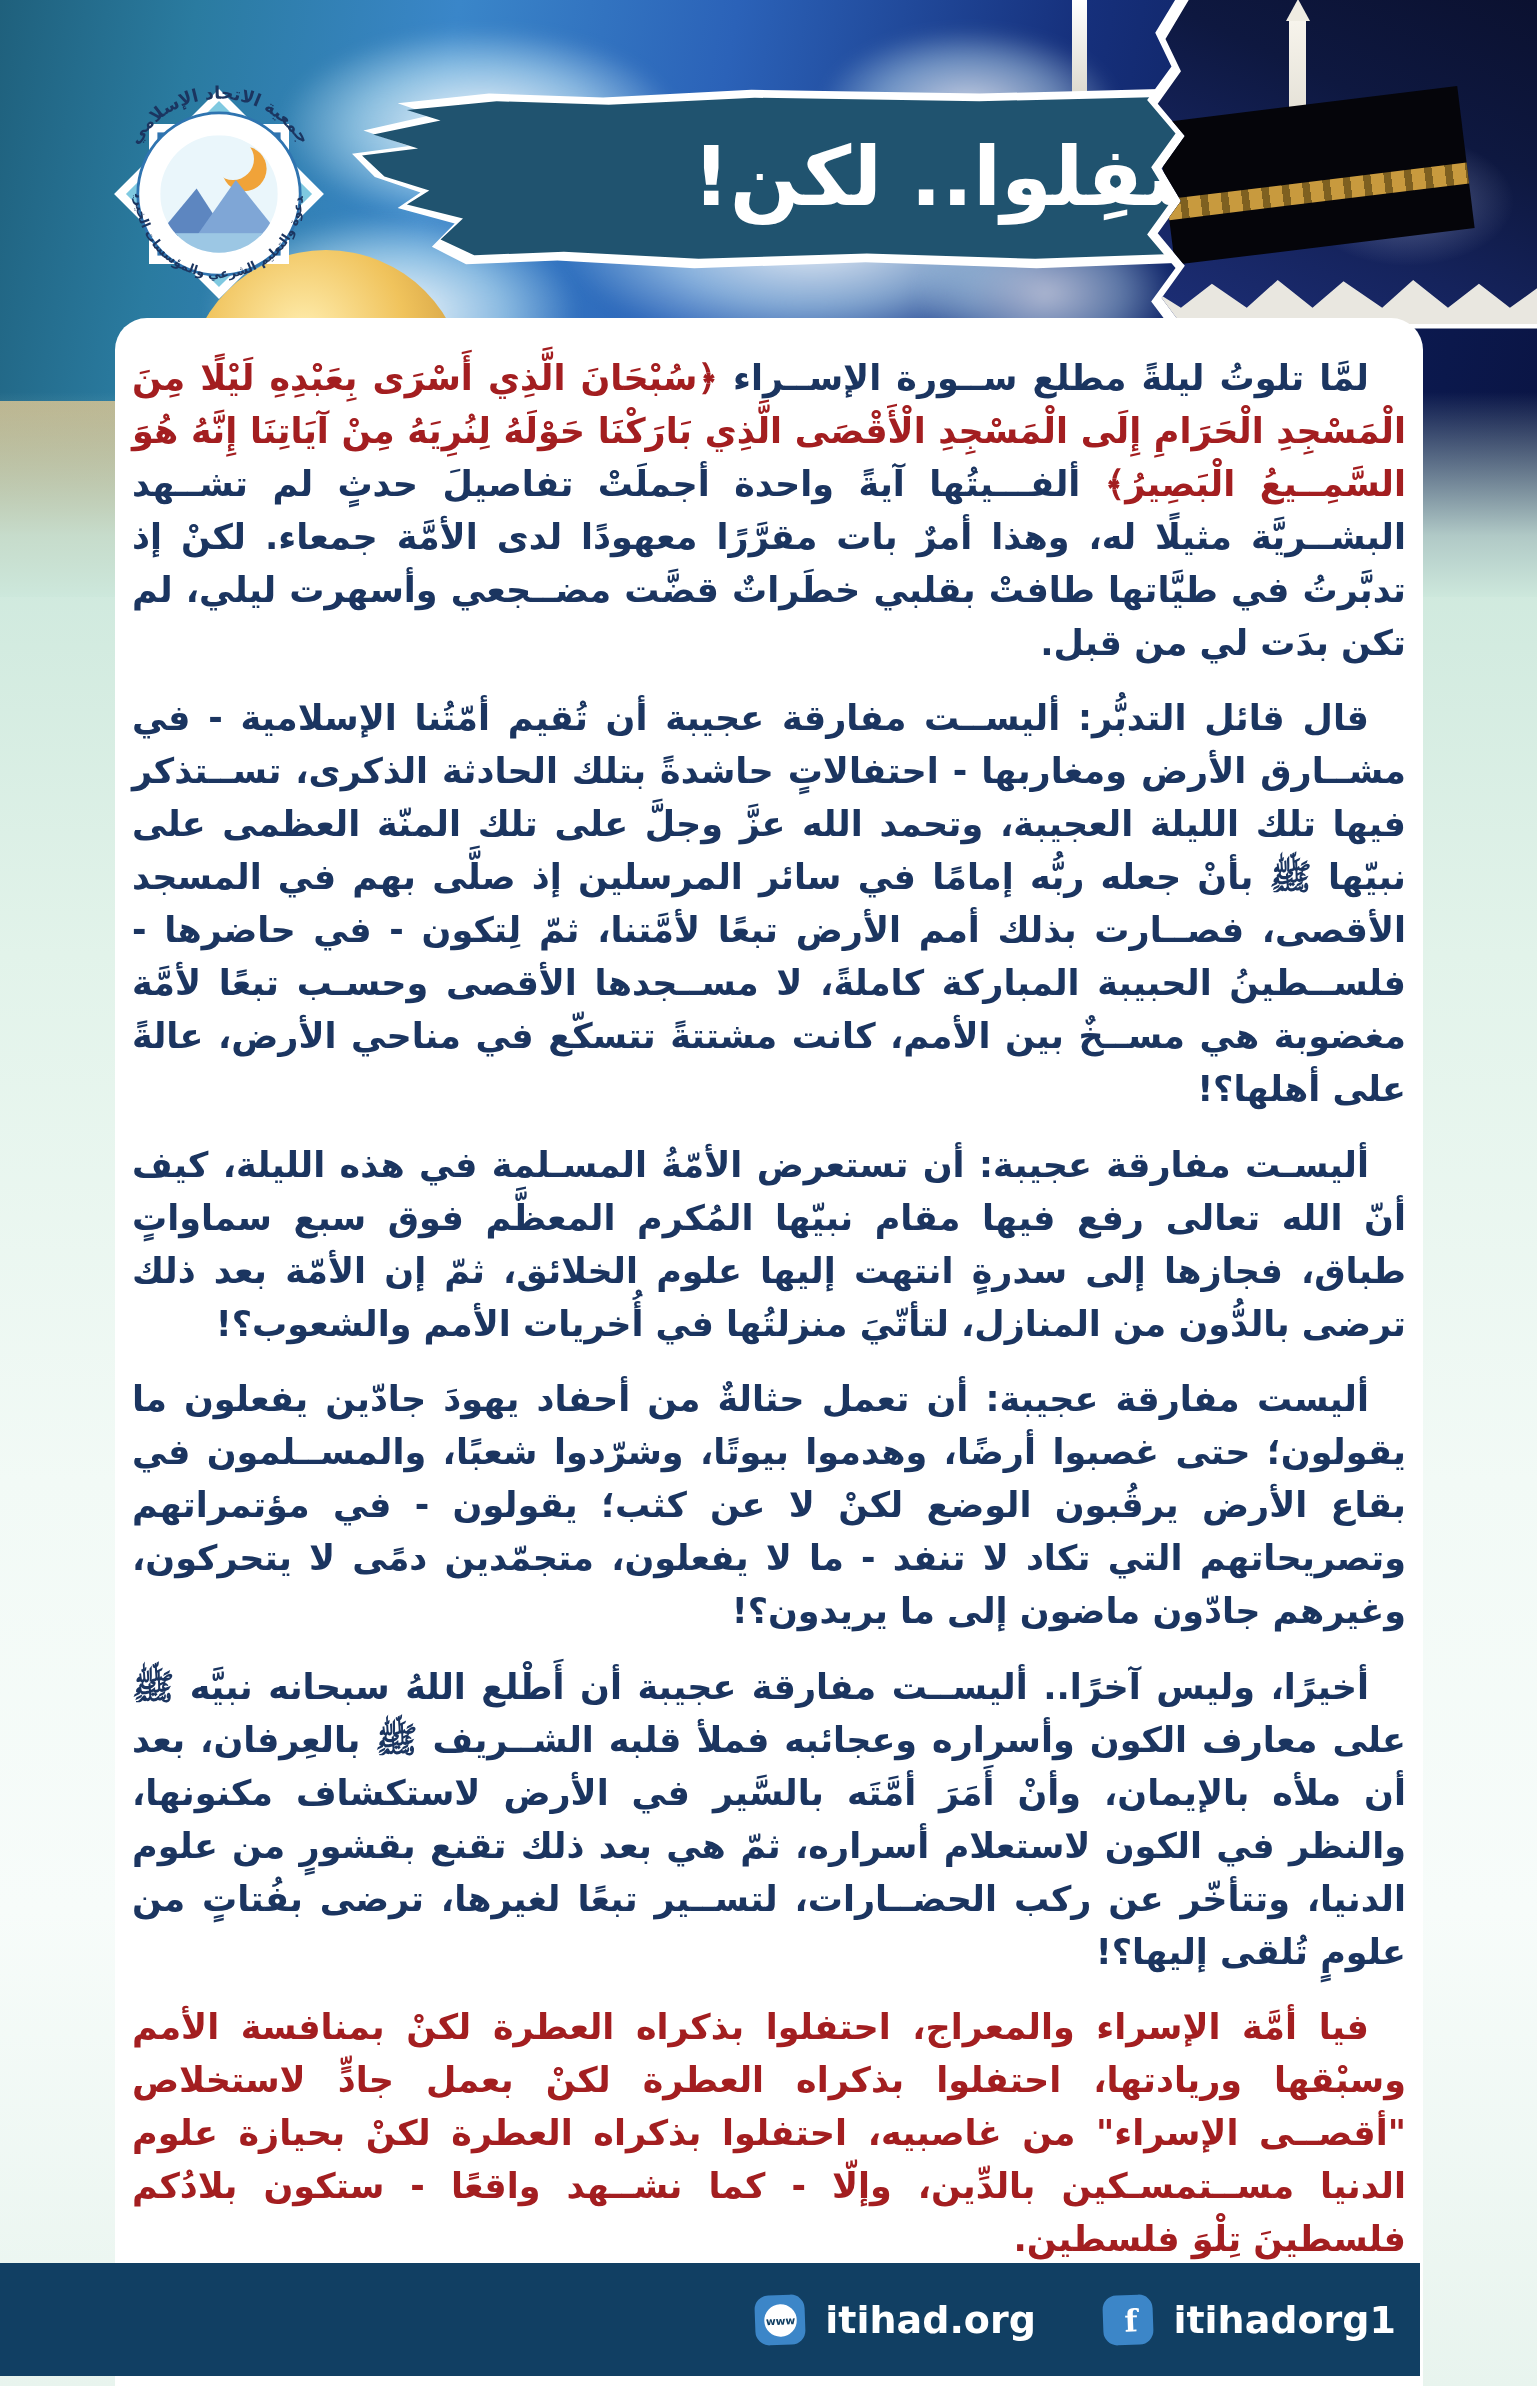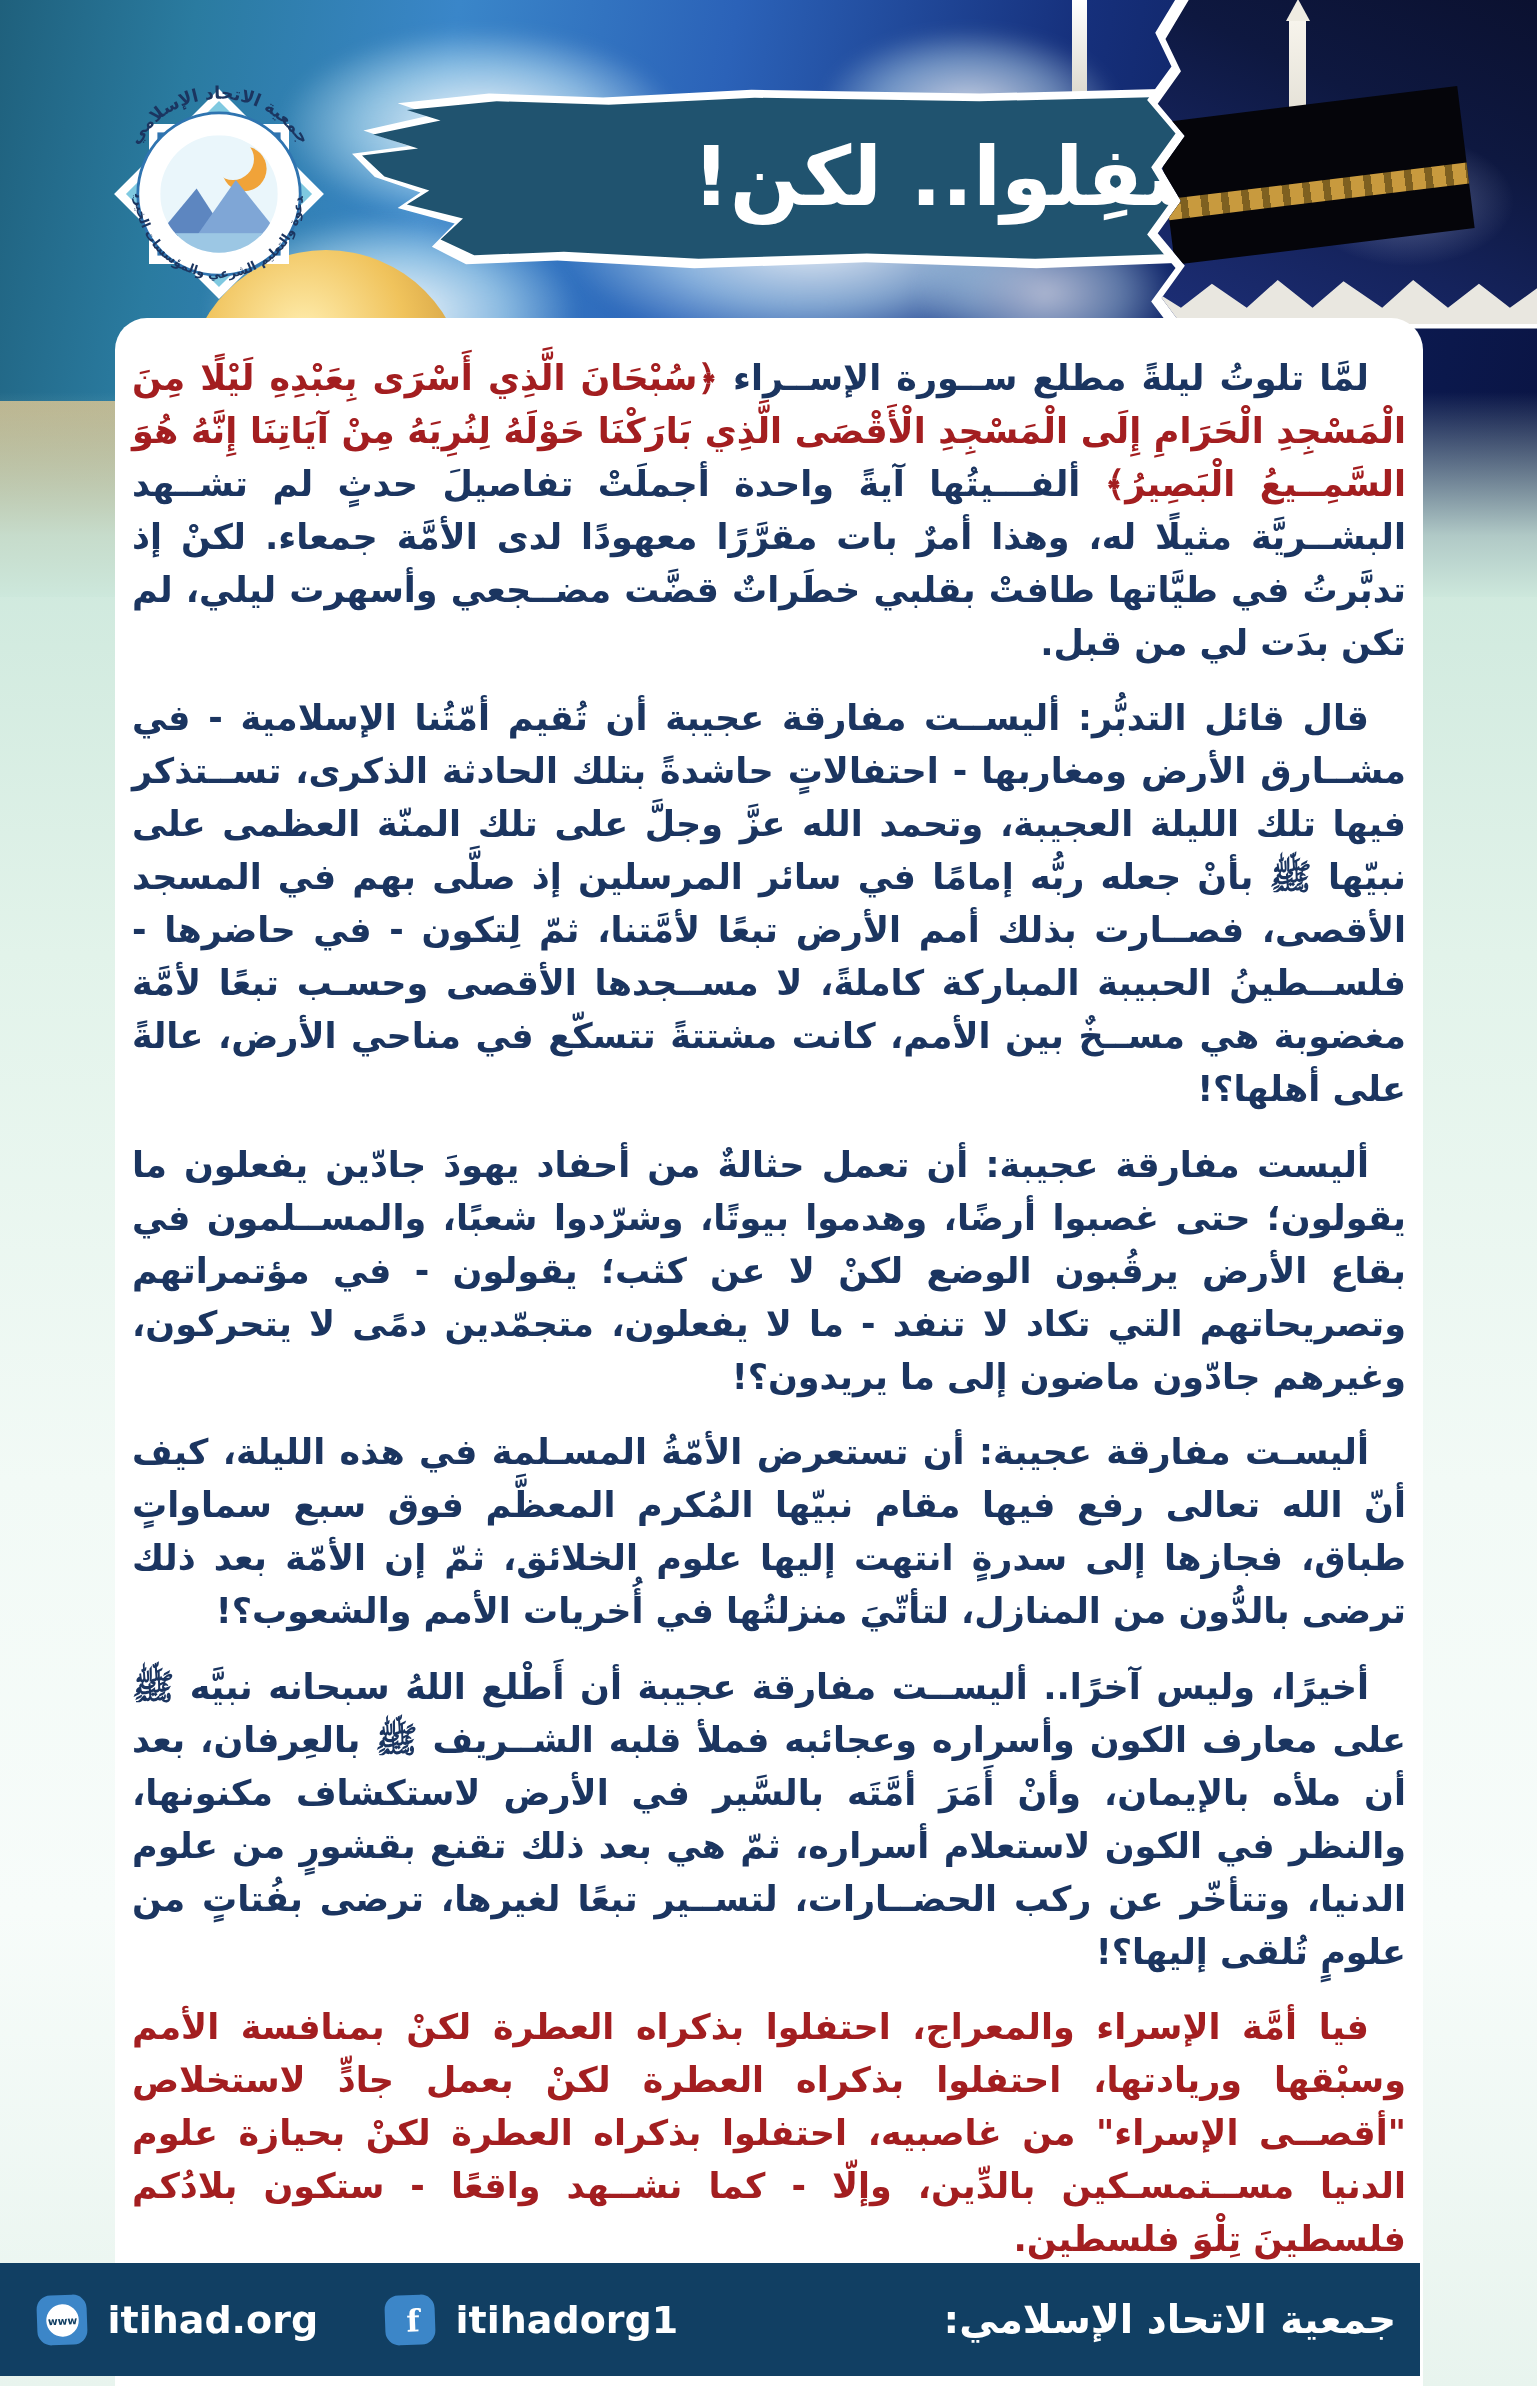--- a/index.html
+++ b/index.html
@@ -133,29 +133,28 @@
       <text font-size="9" font-weight="bold" fill="#1b3560" font-family="DejaVu Sans">
         <textPath href="#arcBot" startOffset="50%" text-anchor="middle">للدعوة والتعليم الشرعي والمؤسسات الخيرية</textPath>
       </text>
     </svg>
   </div>
 
   <div class="card">
     <div class="article">
         <p class="para"><span class="seg-navy">لمَّا تلوتُ ليلةً مطلع ســورة الإســراء </span><span class="seg-red">﴿سُبْحَانَ الَّذِي أَسْرَى بِعَبْدِهِ لَيْلًا مِنَ الْمَسْجِدِ الْحَرَامِ إِلَى الْمَسْجِدِ الْأَقْصَى الَّذِي بَارَكْنَا حَوْلَهُ لِنُرِيَهُ مِنْ آيَاتِنَا إِنَّهُ هُوَ السَّمِــيعُ الْبَصِيرُ﴾</span><span class="seg-navy"> ألفـــيتُها آيةً واحدة أجملَتْ تفاصيلَ حدثٍ لم تشــهد البشــريَّة مثيلًا له، وهذا أمرٌ بات مقرَّرًا معهودًا لدى الأمَّة جمعاء. لكنْ إذ تدبَّرتُ في طيَّاتها طافتْ بقلبي خطَراتٌ قضَّت مضــجعي وأسهرت ليلي، لم تكن بدَت لي من قبل.</span></p>
         <p class="para"><span class="seg-navy">قال قائل التدبُّر: أليســت مفارقة عجيبة أن تُقيم أمّتُنا الإسلامية - في مشــارق الأرض ومغاربها - احتفالاتٍ حاشدةً بتلك الحادثة الذكرى، تســتذكر فيها تلك الليلة العجيبة، وتحمد الله عزَّ وجلَّ على تلك المنّة العظمى على نبيّها ﷺ بأنْ جعله ربُّه إمامًا في سائر المرسلين إذ صلَّى بهم في المسجد الأقصى، فصــارت بذلك أمم الأرض تبعًا لأمَّتنا، ثمّ لِتكون - في حاضرها - فلســطينُ الحبيبة المباركة كاملةً، لا مســجدها الأقصى وحسـب تبعًا لأمَّة مغضوبة هي مســخٌ بين الأمم، كانت مشتتةً تتسكّع في مناحي الأرض، عالةً على أهلها؟!</span></p>
+        <p class="para"><span class="seg-navy">أليسـت مفارقة عجيبة: أن تستعرض الأمّةُ المسـلمة في هذه الليلة، كيف أنّ الله تعالى رفع فيها مقام نبيّها المُكرم المعظَّم فوق سبع سماواتٍ طباق، فجازها إلى سدرةٍ انتهت إليها علوم الخلائق، ثمّ إن الأمّة بعد ذلك ترضى بالدُّون من المنازل، لتأتّيَ منزلتُها في أُخريات الأمم والشعوب؟!</span></p>
         <p class="para"><span class="seg-navy">أليست مفارقة عجيبة: أن تعمل حثالةٌ من أحفاد يهودَ جادّين يفعلون ما يقولون؛ حتى غصبوا أرضًا، وهدموا بيوتًا، وشرّدوا شعبًا، والمســلمون في بقاع الأرض يرقُبون الوضع لكنْ لا عن كثب؛ يقولون - في مؤتمراتهم وتصريحاتهم التي تكاد لا تنفد - ما لا يفعلون، متجمّدين دمًى لا يتحركون، وغيرهم جادّون ماضون إلى ما يريدون؟!</span></p>
-        <p class="para"><span class="seg-navy">أليسـت مفارقة عجيبة: أن تستعرض الأمّةُ المسـلمة في هذه الليلة، كيف أنّ الله تعالى رفع فيها مقام نبيّها المُكرم المعظَّم فوق سبع سماواتٍ طباق، فجازها إلى سدرةٍ انتهت إليها علوم الخلائق، ثمّ إن الأمّة بعد ذلك ترضى بالدُّون من المنازل، لتأتّيَ منزلتُها في أُخريات الأمم والشعوب؟!</span></p>
         <p class="para"><span class="seg-navy">أخيرًا، وليس آخرًا.. أليســت مفارقة عجيبة أن أَطْلع اللهُ سبحانه نبيَّه ﷺ على معارف الكون وأسراره وعجائبه فملأ قلبه الشــريف ﷺ بالعِرفان، بعد أن ملأه بالإيمان، وأنْ أَمَرَ أمَّتَه بالسَّير في الأرض لاستكشاف مكنونها، والنظر في الكون لاستعلام أسراره، ثمّ هي بعد ذلك تقنع بقشورٍ من علوم الدنيا، وتتأخّر عن ركب الحضــارات، لتســير تبعًا لغيرها، ترضى بفُتاتٍ من علومٍ تُلقى إليها؟!</span></p>
         <p class="para"><span class="seg-red">فيا أمَّة الإسراء والمعراج، احتفلوا بذكراه العطرة لكنْ بمنافسة الأمم وسبْقها وريادتها، احتفلوا بذكراه العطرة لكنْ بعمل جادٍّ لاستخلاص "أقصــى الإسراء" من غاصبيه، احتفلوا بذكراه العطرة لكنْ بحيازة علوم الدنيا مســتمسـكين بالدِّين، وإلّا - كما نشــهد واقعًا - ستكون بلادُكم فلسطينَ تِلْوَ فلسطين.</span></p>
       </div>
   </div>
 
   <div class="footer-bar">
-    <div class="org-label">جمعية الاتحاد الإسلامي:</div>
     <div class="links-row">
         <div class="link-group">
           <span class="badge">
             <svg viewBox="0 0 48 48">
               <circle cx="24" cy="24" r="19" fill="#fff"></circle>
               <text x="24" y="29" font-size="12.5" text-anchor="middle" fill="#113F63" font-family="DejaVu Sans" font-weight="bold">www</text>
             </svg>
           </span>
           <span class="handle">itihad.org</span>
         </div>

